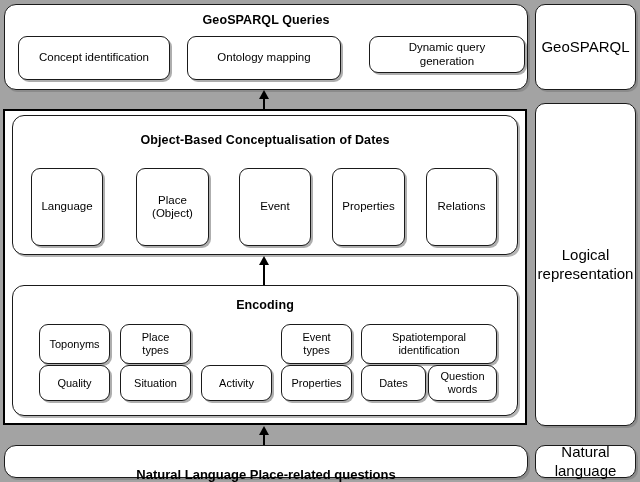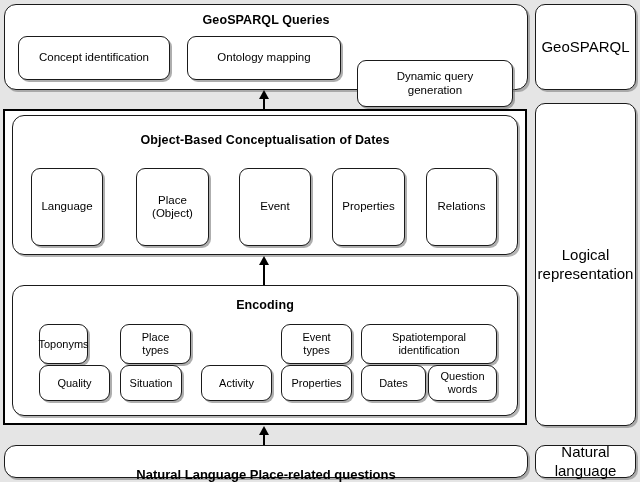--- a/index.html
+++ b/index.html
@@ -4,21 +4,21 @@
 <style>
   html, body {
     margin: 0;
     padding: 0;
     background: #ffffff;
   }
   #canvas {
     position: relative;
     width: 640px;
     height: 482px;
-    background: #e5e5e5;
+    background: #a3a3a3;
     font-family: "Liberation Sans", sans-serif;
     overflow: hidden;
     text-decoration: underline;
   }
 
   
   .box {
     position: absolute;
     box-sizing: border-box;
     background: #ffffff;
@@ -116,21 +116,21 @@
 <div id="canvas">
 
   <div class="box" style="left:4px; top:4px; width:524px; height:86px;"></div>
 
   <div class="section-title" style="left:4px; top:13px; width:524px;">GeoSPARQL Queries</div>
 
   <div class="leaf" style="left:18px; top:36px; width:152px; height:44px;">Concept identification</div>
 
   <div class="leaf" style="left:187px; top:36px; width:154px; height:44px;">Ontology mapping</div>
 
-  <div class="leaf" style="left:357px; top:36px; width:156px; height:47px; white-space:pre-line;margin-top:24px;">Dynamic query
+  <div class="leaf" style="left:369px; top:36px; width:156px; height:37px; white-space:pre-line;">Dynamic query
 generation</div>
 
   <div class="arrow" style="left:257px; top:90px; height:19px;">
     <div class="head"></div>
     <div class="shaft"></div>
   </div>
 
   <div class="rect-sharp" style="left:3px; top:109px; width:524px; height:316px;"></div>
 
   <div class="box" style="left:12px; top:115px; width:506px; height:140px;"></div>
@@ -150,35 +150,35 @@
 
   <div class="arrow" style="left:257px; top:256px; height:30px;">
     <div class="head"></div>
     <div class="shaft"></div>
   </div>
 
   <div class="box" style="left:12px; top:285px; width:506px; height:131px;"></div>
 
   <div class="section-title" style="left:12px; top:298px; width:506px;">Encoding</div>
 
-  <div class="leaf small" style="left:39px; top:324px; width:49px; height:40px;">Toponyms</div>
+  <div class="leaf small" style="left:39px; top:324px; width:71px; height:40px;">Toponyms</div>
 
   <div class="leaf small" style="left:120px; top:324px; width:71px; height:40px; white-space:pre-line;">Place
 types</div>
 
 
   <div class="leaf small" style="left:281px; top:324px; width:71px; height:40px; white-space:pre-line;">Event
 types</div>
 
   <div class="leaf small" style="left:361px; top:324px; width:136px; height:40px; white-space:pre-line;">Spatiotemporal
 identification</div>
 
   <div class="leaf small" style="left:39px; top:365px; width:71px; height:36px;">Quality</div>
 
-  <div class="leaf small" style="left:120px; top:365px; width:62px; height:36px;">Situation</div>
+  <div class="leaf small" style="left:120px; top:365px; width:71px; height:36px;">Situation</div>
 
   <div class="leaf small" style="left:201px; top:365px; width:71px; height:36px;">Activity</div>
 
   <div class="leaf small" style="left:281px; top:365px; width:71px; height:36px;">Properties</div>
 
   <div class="leaf small" style="left:361px; top:365px; width:65px; height:36px;">Dates</div>
 
   <div class="leaf small" style="left:428px; top:365px; width:69px; height:36px; white-space:pre-line;">Question
 words</div>
 

